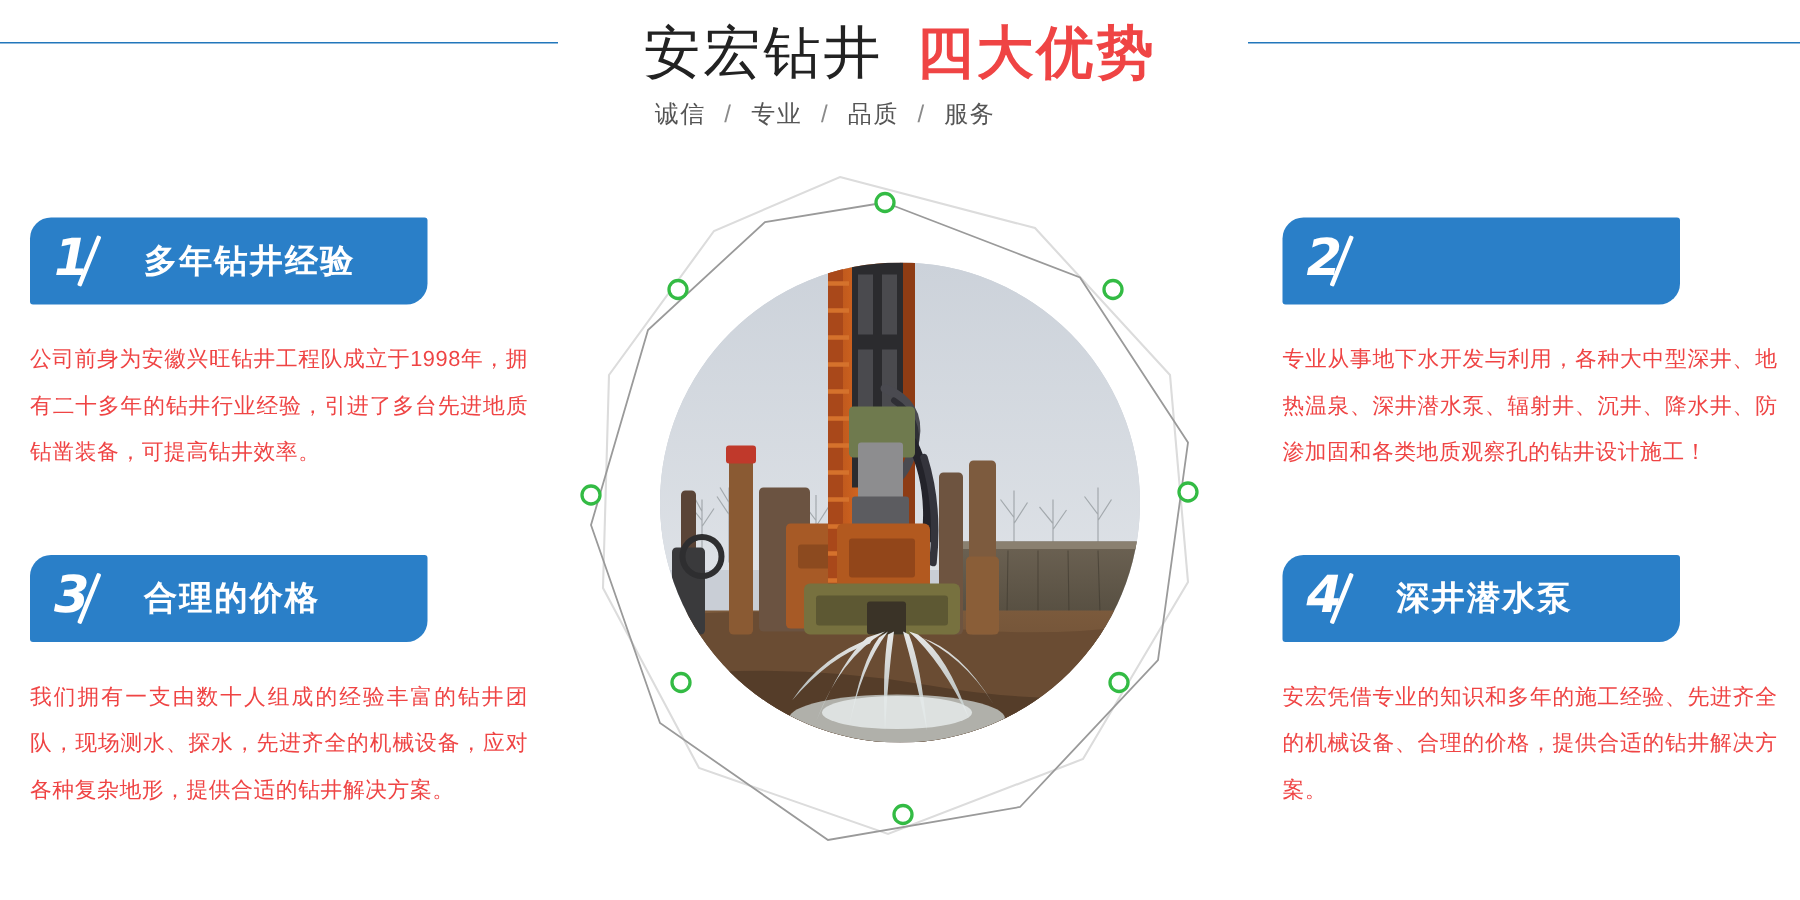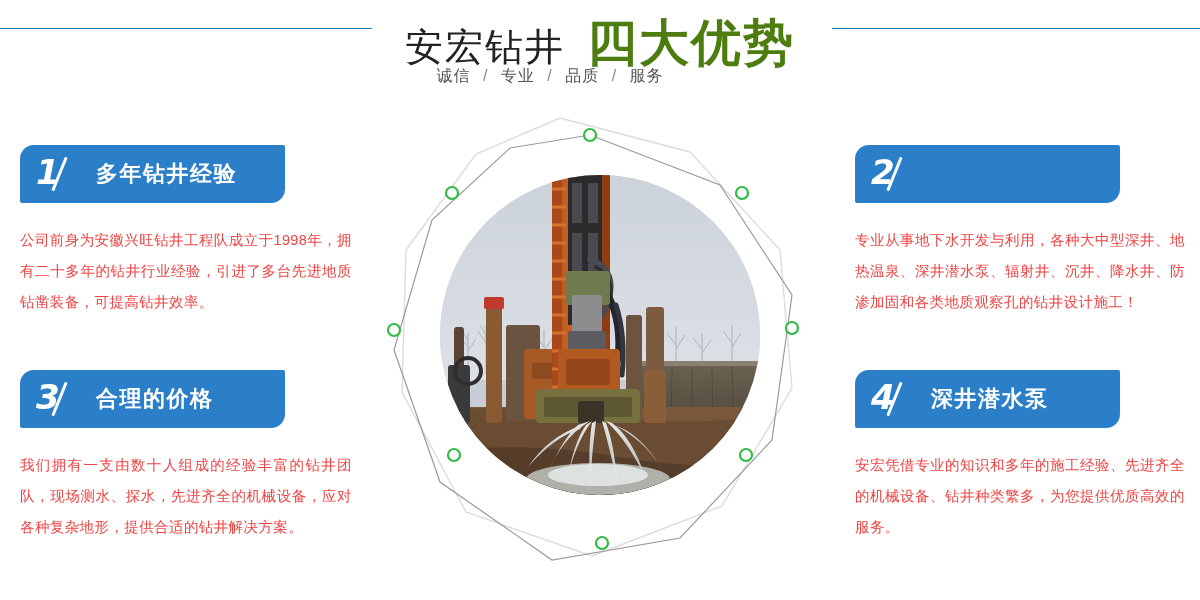--- a/index.html
+++ b/index.html
@@ -42,23 +42,23 @@
     text-align: center;
     white-space: nowrap;
   }
   .title-dark {
     font-size: 38px;
     font-weight: 400;
     color: #222222;
     letter-spacing: 2px;
   }
   .title-blue {
-    font-size: 50px;
+    font-size: 38px;
     font-weight: 700;
-    color: #4d7c0f;
+    color: #ef4444;
     letter-spacing: 2px;
     margin-left: 22px;
   }
   .subtitle {
     position: absolute;
     left: 0; top: 66px;
     width: 1100px;
     text-align: center;
     font-size: 16px;
     color: #555555;
@@ -210,21 +210,21 @@
   </div>
 
   <div class="feature feat-4">
     <div class="badge">
       <div class="badge-num">
         <span class="num-glyph">4</span>
         <span class="num-slash"></span>
       </div>
       <span class="badge-label">深井潜水泵</span>
     </div>
-    <p class="feat-body">安宏凭借专业的知识和多年的施工经验、先进齐全的机械设备、钻井种类繁多，为您提供优质高效的服务。</p>
+    <p class="feat-body">安宏凭借专业的知识和多年的施工经验、先进齐全的机械设备、合理的价格，提供合适的钻井解决方案。</p>
   </div>
 
   <div class="center">
 
     <svg class="poly-svg" viewBox="0 0 440 480">
 
       <polygon fill="none" stroke="#dcdcdc" stroke-width="1.4" points="180,8 310,42 400,140 412,278 342,396 212,446 86,402 22,282 26,140 96,44"></polygon>
 
       <polygon fill="none" stroke="#9a9a9a" stroke-width="1.2" points="210,25 340,75 412,185 392,330 300,428 172,450 60,372 14,240 52,110 130,38"></polygon>
 

